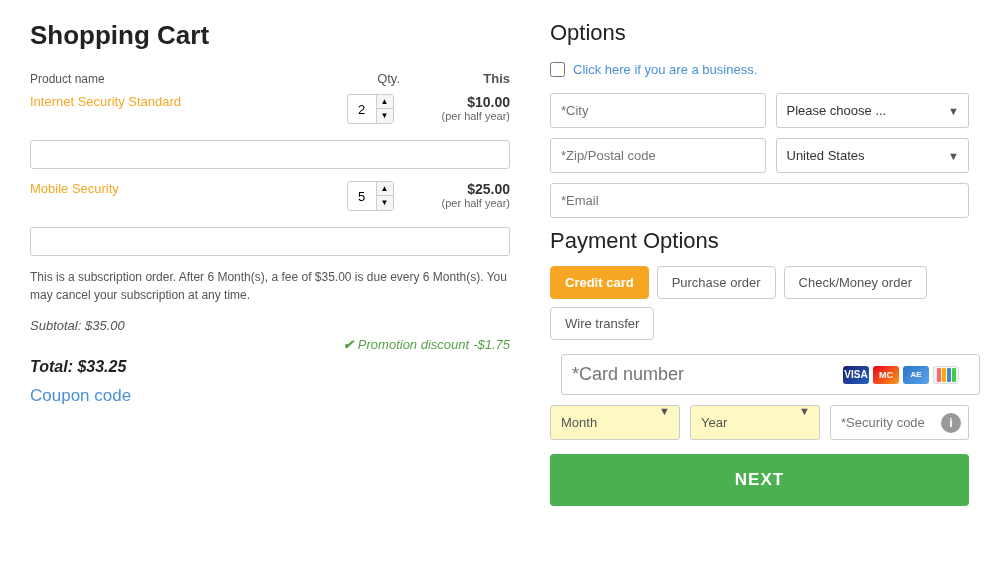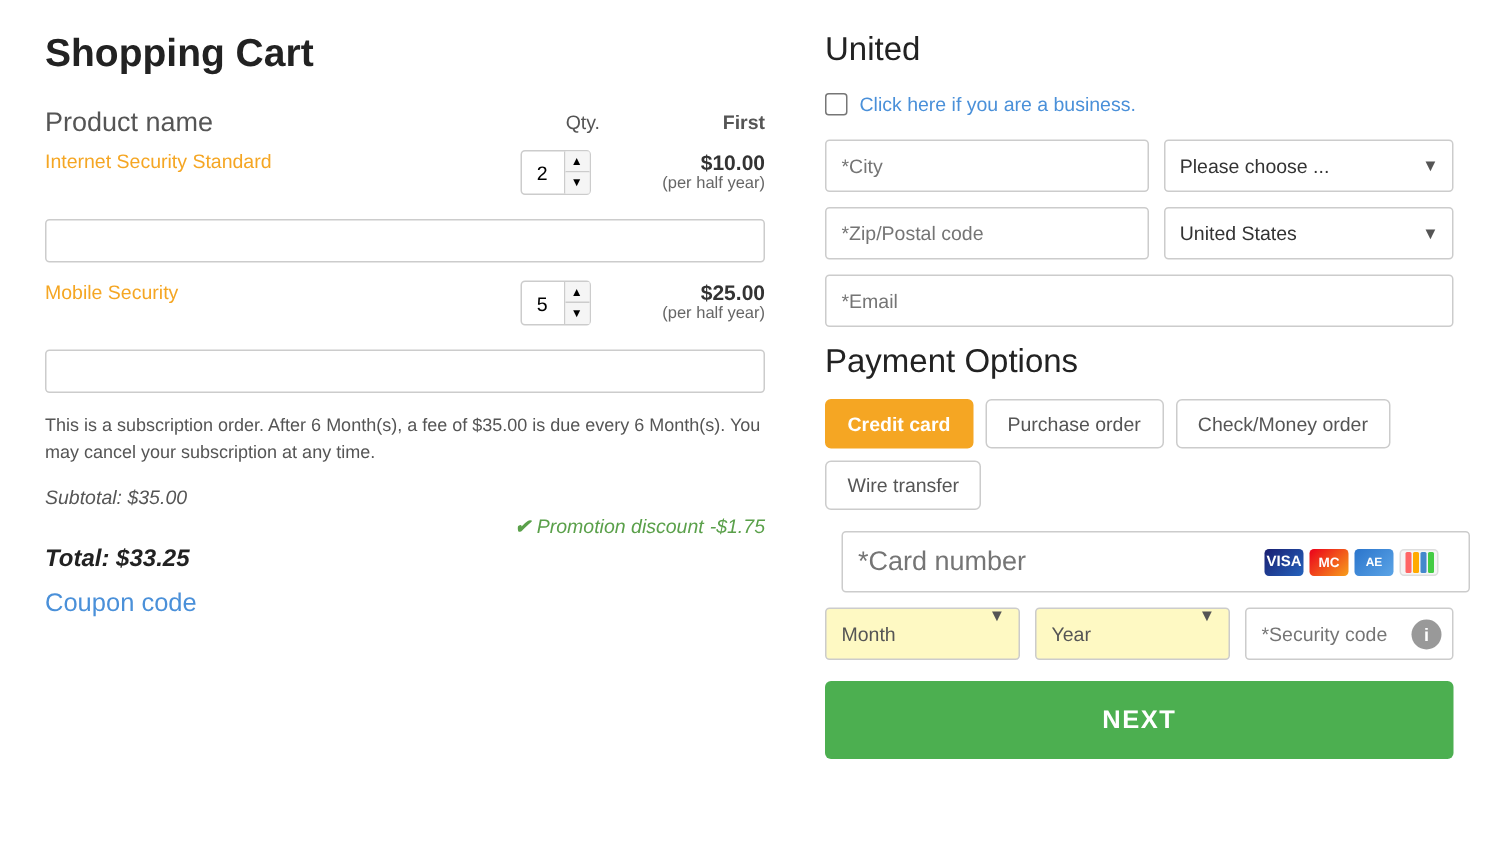--- a/index.html
+++ b/index.html
@@ -35,21 +35,21 @@
       margin-bottom: 16px;
       color: #222;
     }
     
     .product-header {
       display: flex;
       justify-content: space-between;
       align-items: center;
       margin-bottom: 8px;
     }
-    .product-header .col-name { flex: 1; color: #555; font-size: 18px; }
+    .product-header .col-name { flex: 1; color: #555; font-size: 12px; }
     .product-header .col-qty { width: 60px; text-align: right; color: #555; font-size: 13px; }
     .product-header .col-price { width: 110px; text-align: right; color: #555; font-size: 13px; font-weight: bold; }
     .product-row {
       display: flex;
       justify-content: space-between;
       align-items: flex-start;
       margin-bottom: 4px;
     }
     .product-name { flex: 1; color: #f5a623; font-size: 13px; }
     .qty-control {
@@ -335,21 +335,21 @@
 <body>
 
 <div class="container">
 
   <div class="left-panel">
     <h1>Shopping Cart</h1>
 
     <div class="product-header">
       <div class="col-name">Product name</div>
       <div class="col-qty">Qty.</div>
-      <div class="col-price">First</div>
+      <div class="col-price">This</div>
     </div>
 
     
     <div class="product-row">
       <div class="product-name">Internet Security Standard</div>
       <div class="qty-control">
         <div class="qty-box">
           <input class="qty-value" type="text" value="2" style="">
           <div class="qty-arrows">
             <button class="qty-arrow">▲</button>
@@ -400,21 +400,21 @@
       <div class="total-line">
         <span>Total:</span>
         <span>$33.25</span>
       </div>
     </div>
 
     <a class="coupon-link">Coupon code</a>
   </div>
 
   <div class="right-panel">
-    <h2>United</h2>
+    <h2>Options</h2>
 
     <div class="business-check">
       <input type="checkbox" style="">
       <label class="business-label">
         <span>Click here if you are a business.</span>
       </label>
     </div>
 
 
     <div class="form-row">

